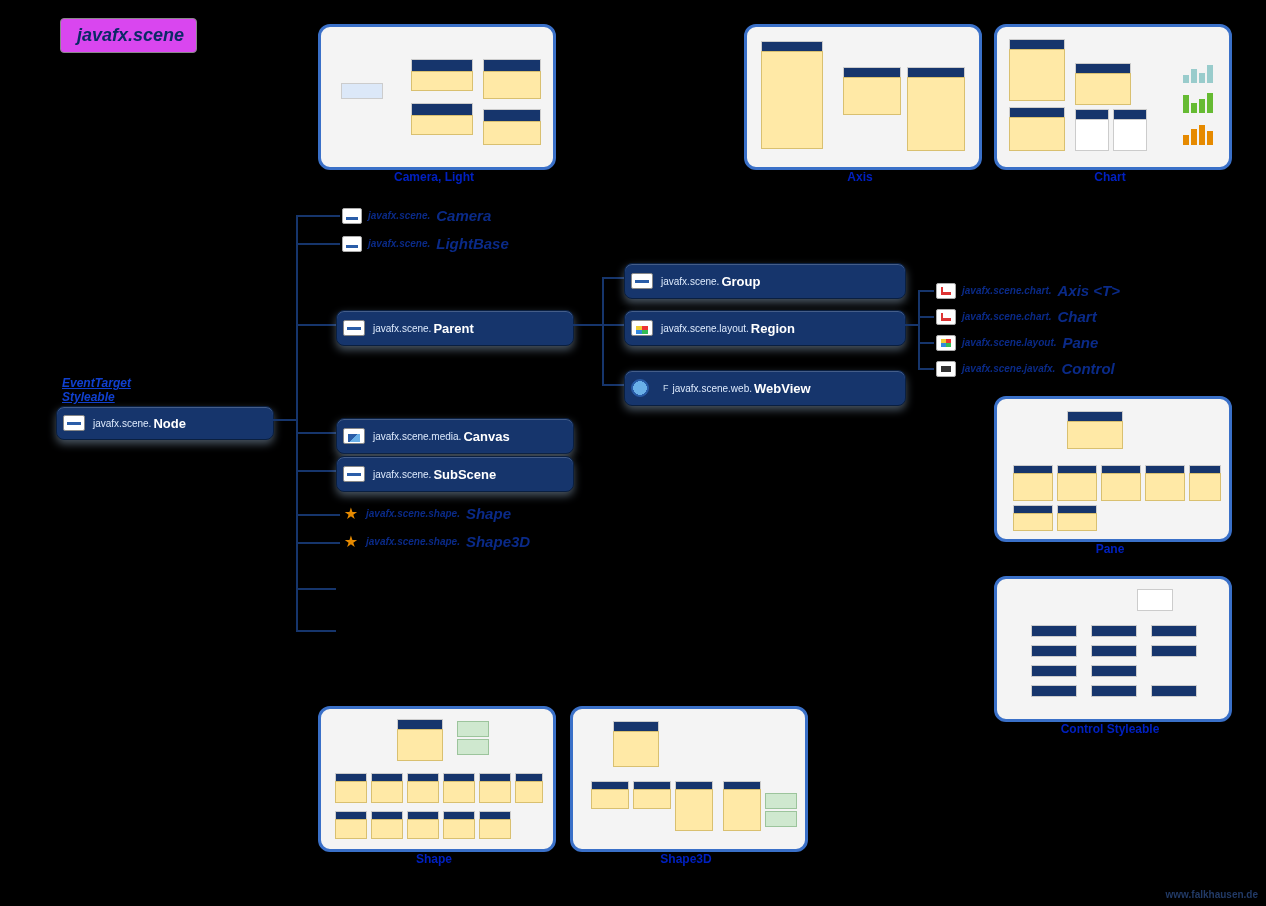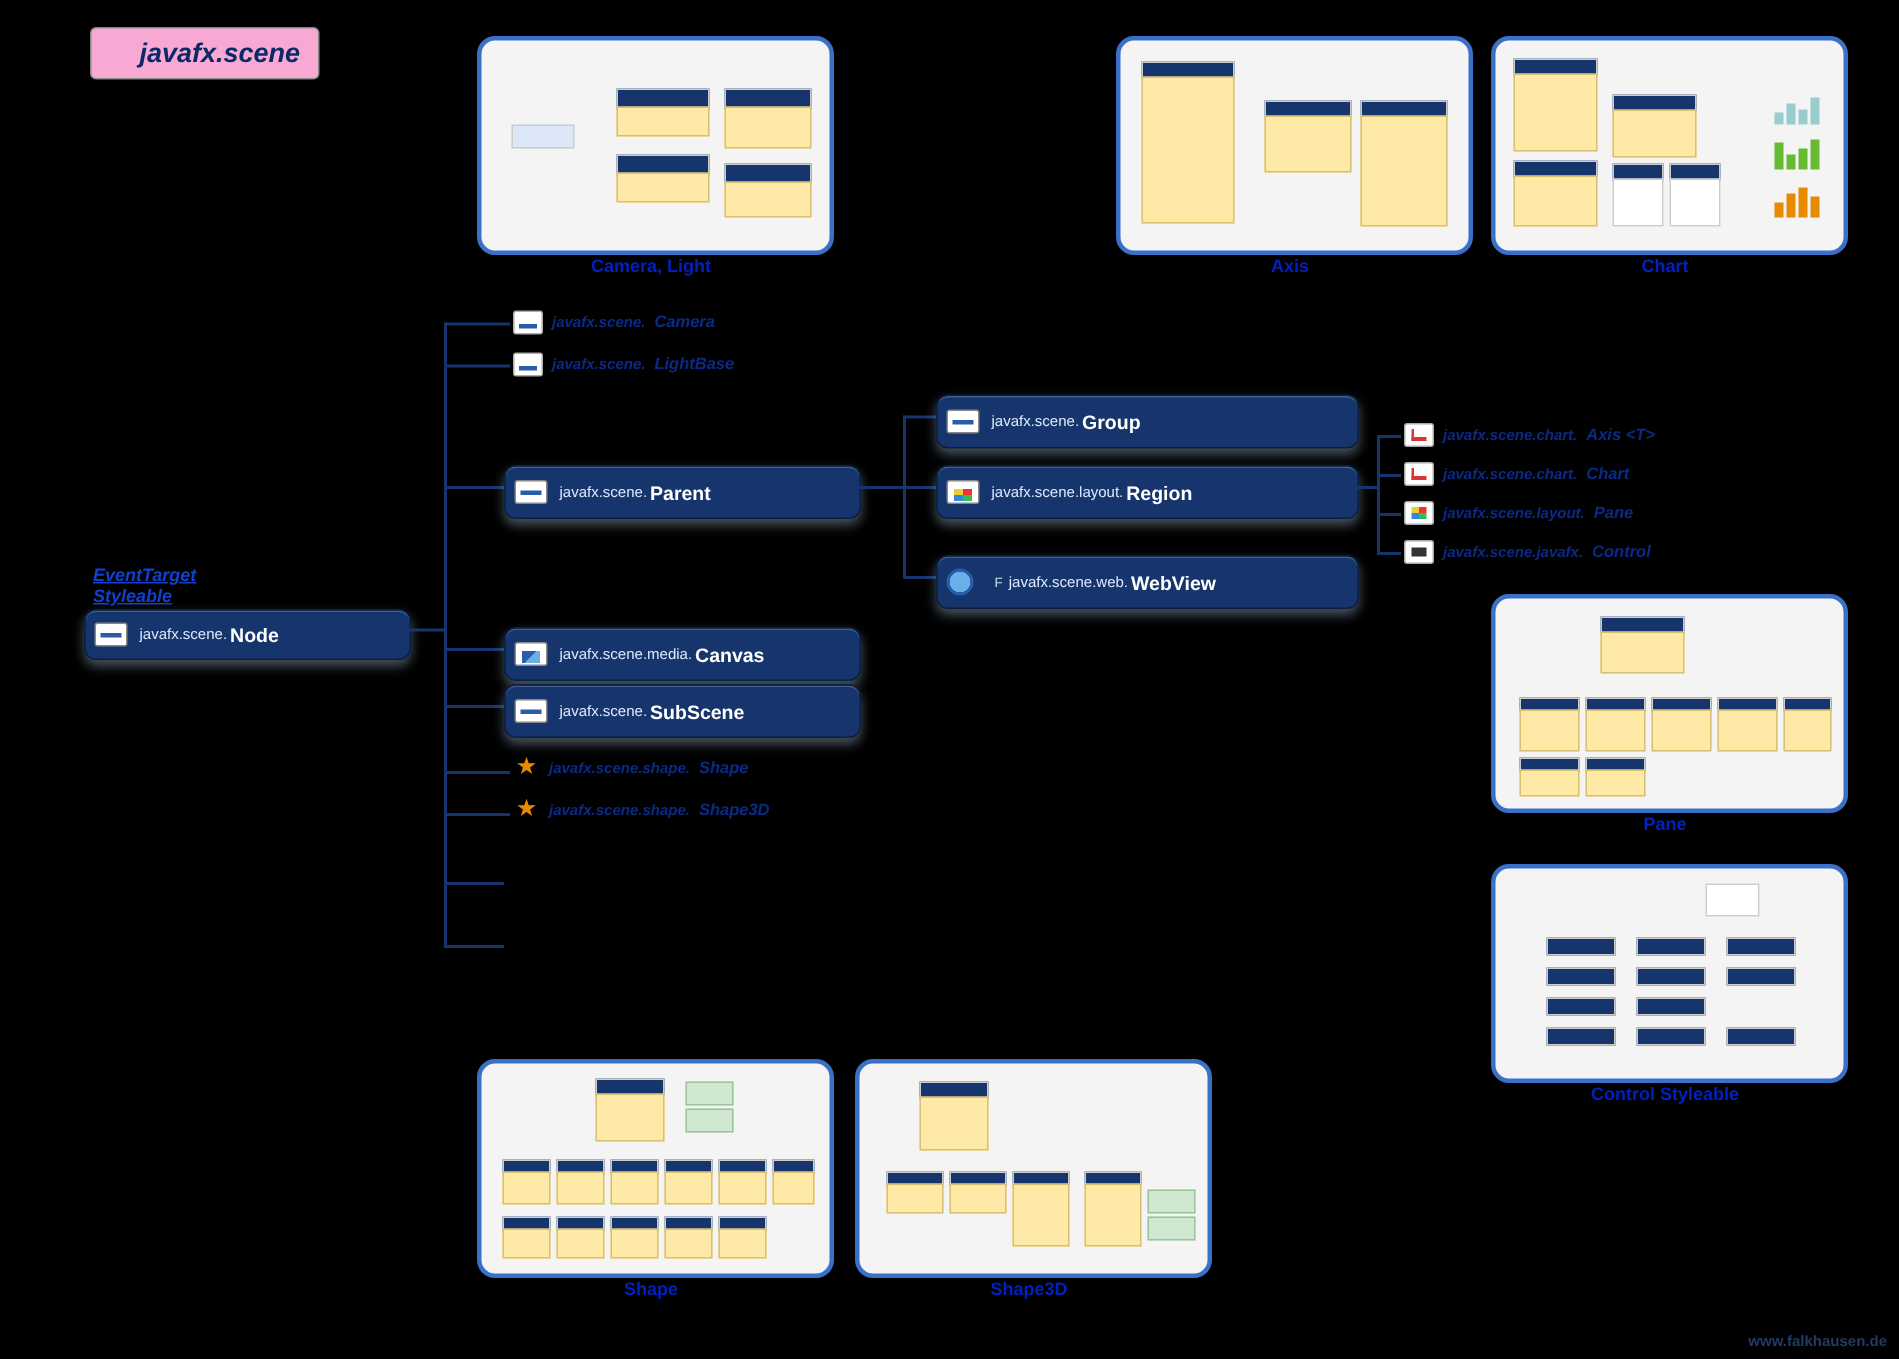--- a/index.html
+++ b/index.html
@@ -1,32 +1,32 @@
 <!DOCTYPE html>
 <html><head>
 <meta charset="utf-8">
 <style>
   html,body{margin:0;padding:0;background:#000;width:1266px;height:906px;font-family:Verdana,Geneva,sans-serif;overflow:hidden}
   .stage{position:relative;width:1266px;height:906px}
 
   
-  .title{position:absolute;left:60px;top:18px;background:#f9a8d4;border:1px solid #888;border-radius:4px;padding:6px 12px 6px 24px;display:flex;align-items:center;gap:8px;box-shadow:0 2px 4px rgba(0,0,0,.4)}
+  .title{position:absolute;left:60px;top:18px;background:#d946ef;border:1px solid #888;border-radius:4px;padding:6px 12px 6px 8px;display:flex;align-items:center;gap:8px;box-shadow:0 2px 4px rgba(0,0,0,.4)}
   .title span.txt{font-weight:bold;font-style:italic;color:#0a2a66;font-size:18px}
 
   
   .cnode{position:absolute;background:#16356c;border:1px solid #0a1f40;border-radius:8px;color:#fff;display:flex;align-items:center;padding:4px 10px 4px 6px;box-shadow:0 4px 8px rgba(120,140,160,.6),inset 0 1px 0 rgba(255,255,255,.2)}
   .cnode .ico{display:inline-flex;width:20px;height:14px;margin-right:8px;align-items:center;justify-content:center;background:#fff;border:1px solid #888;border-radius:2px}
   .cnode .ico .bar{width:14px;height:3px;background:#2a5da8}
   .cnode .pkg{font-size:10px;color:#ddeafd;margin-right:2px}
   .cnode .cls{font-size:13px;font-weight:bold;color:#fff}
 
   
   .alink{position:absolute;display:flex;align-items:center;gap:6px}
   .alink .pkg{font-size:10px;font-style:italic;font-weight:bold;color:#0a2a88}
-  .alink .cls{font-size:11px;font-style:italic;font-weight:bold;color:#0a2a88}
+  .alink .cls{font-size:15px;font-style:italic;font-weight:bold;color:#0a2a88}
   .alink .ico{width:18px;height:14px;background:#fff;border:1px solid #aaa;border-radius:2px;display:flex;align-items:center;justify-content:center}
   .alink .ico.star{background:none;border:none;color:#e68a00;font-size:16px;line-height:14px}
   .alink .ico.chart{background:#fff}
   .alink .ico.chart::after{content:"";width:10px;height:8px;background:linear-gradient(to top,#d33 3px,transparent 3px),linear-gradient(to right,#d33 2px,transparent 2px)}
   .alink .ico.grid{background:#fff}
   .alink .ico.grid::after{content:"";width:10px;height:8px;background:conic-gradient(#e33 0 25%,#3b5 0 50%,#38d 0 75%,#ec3 0)}
   .alink .ico.ctrl{background:#fff}
   .alink .ico.ctrl::after{content:"";width:10px;height:6px;background:#333}
 
   

